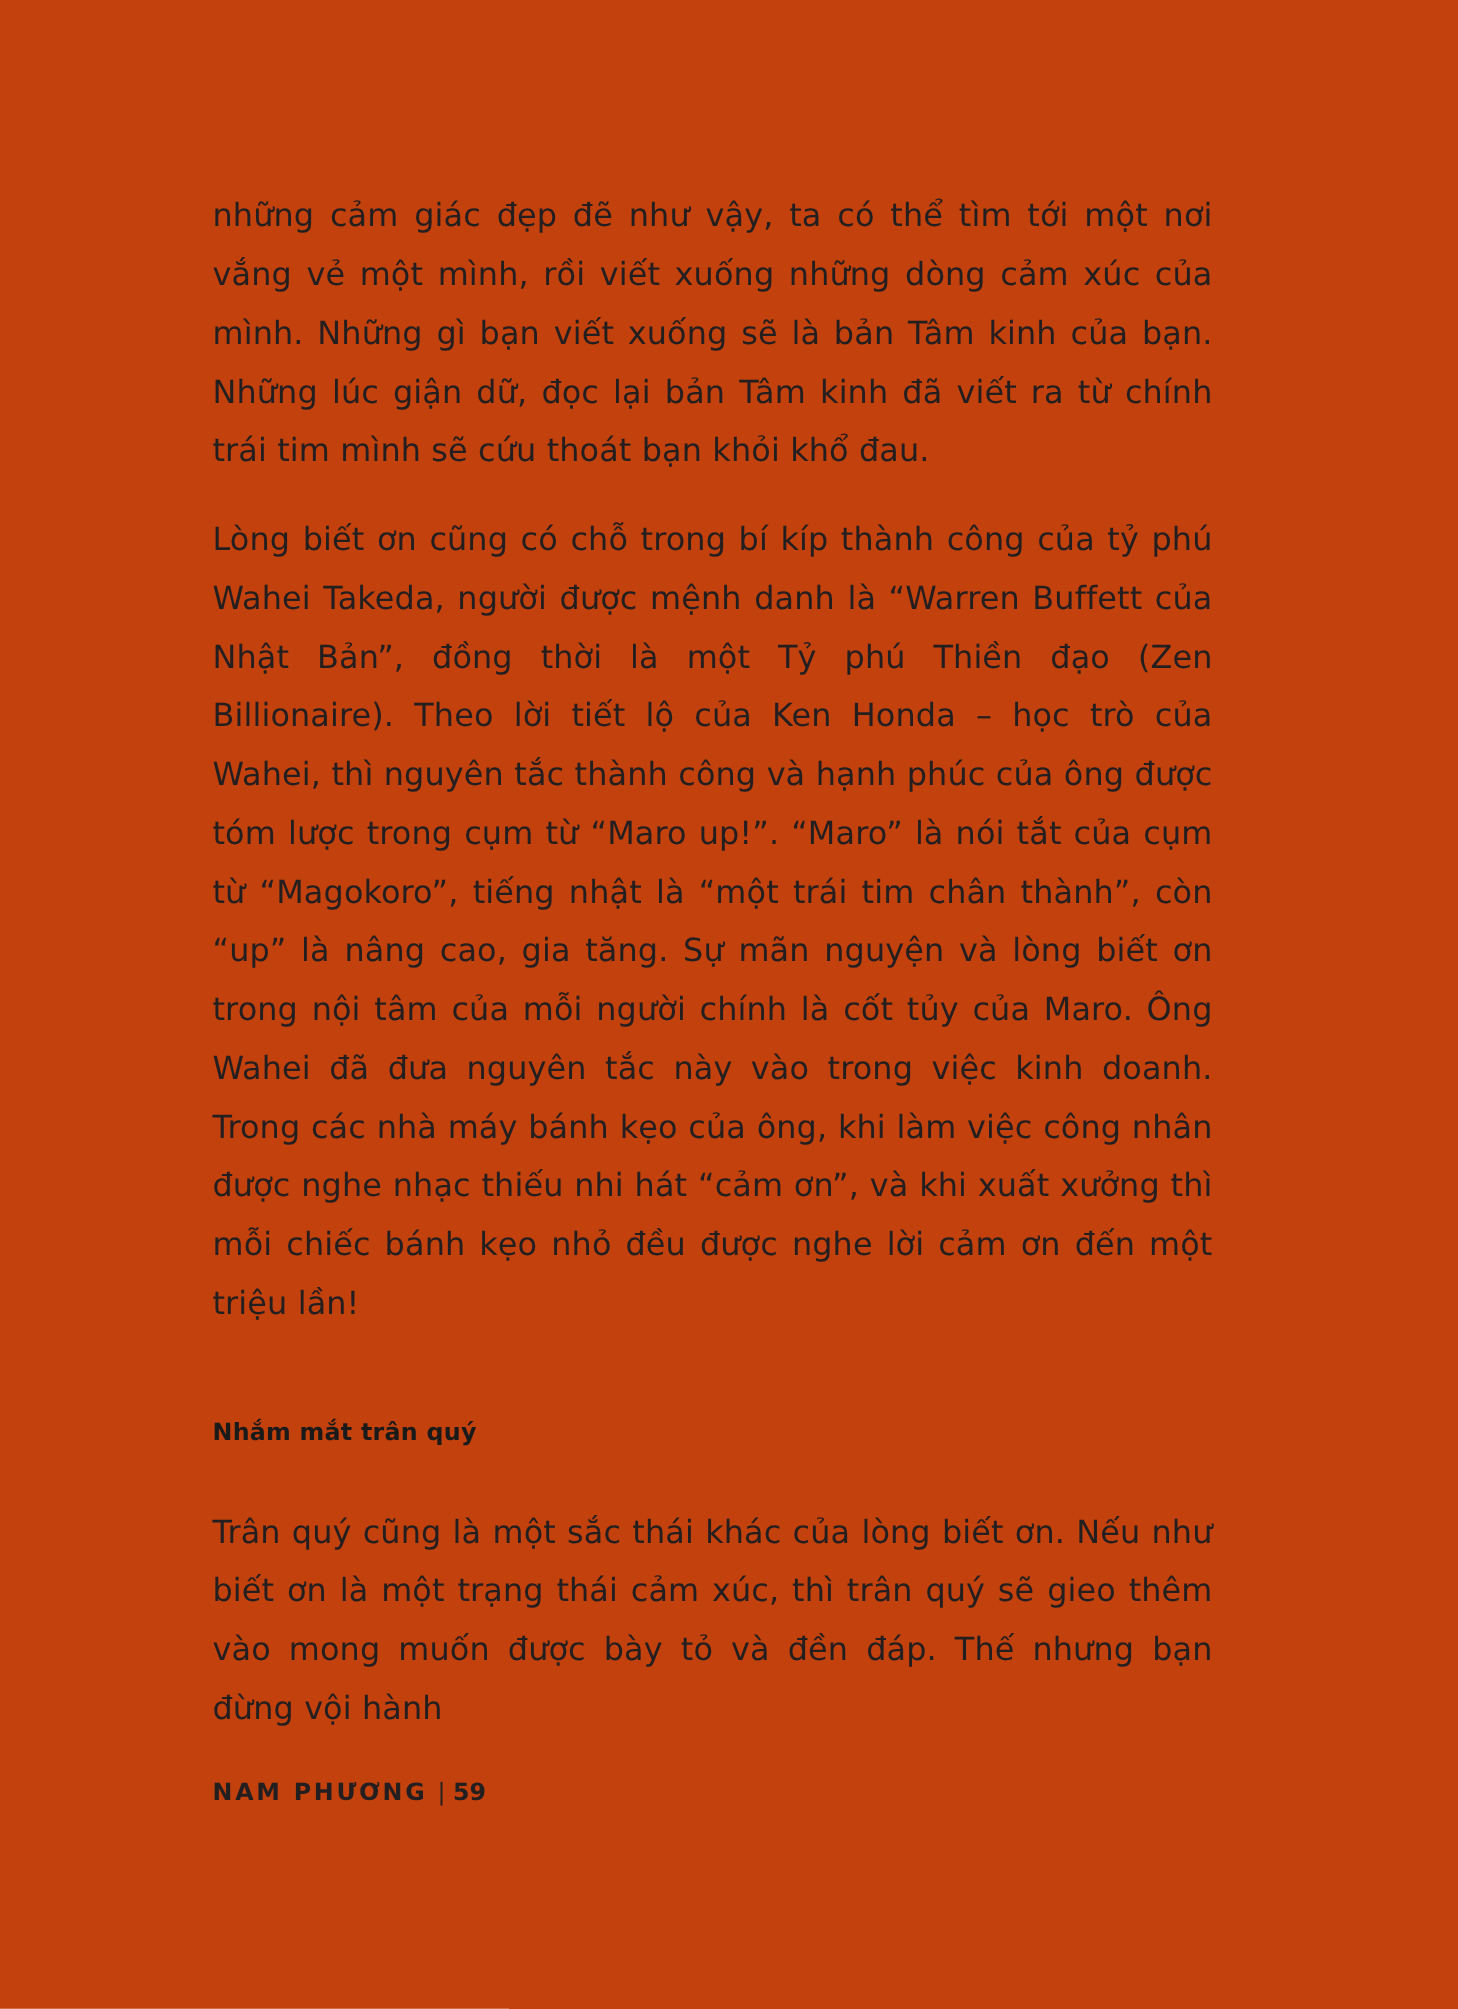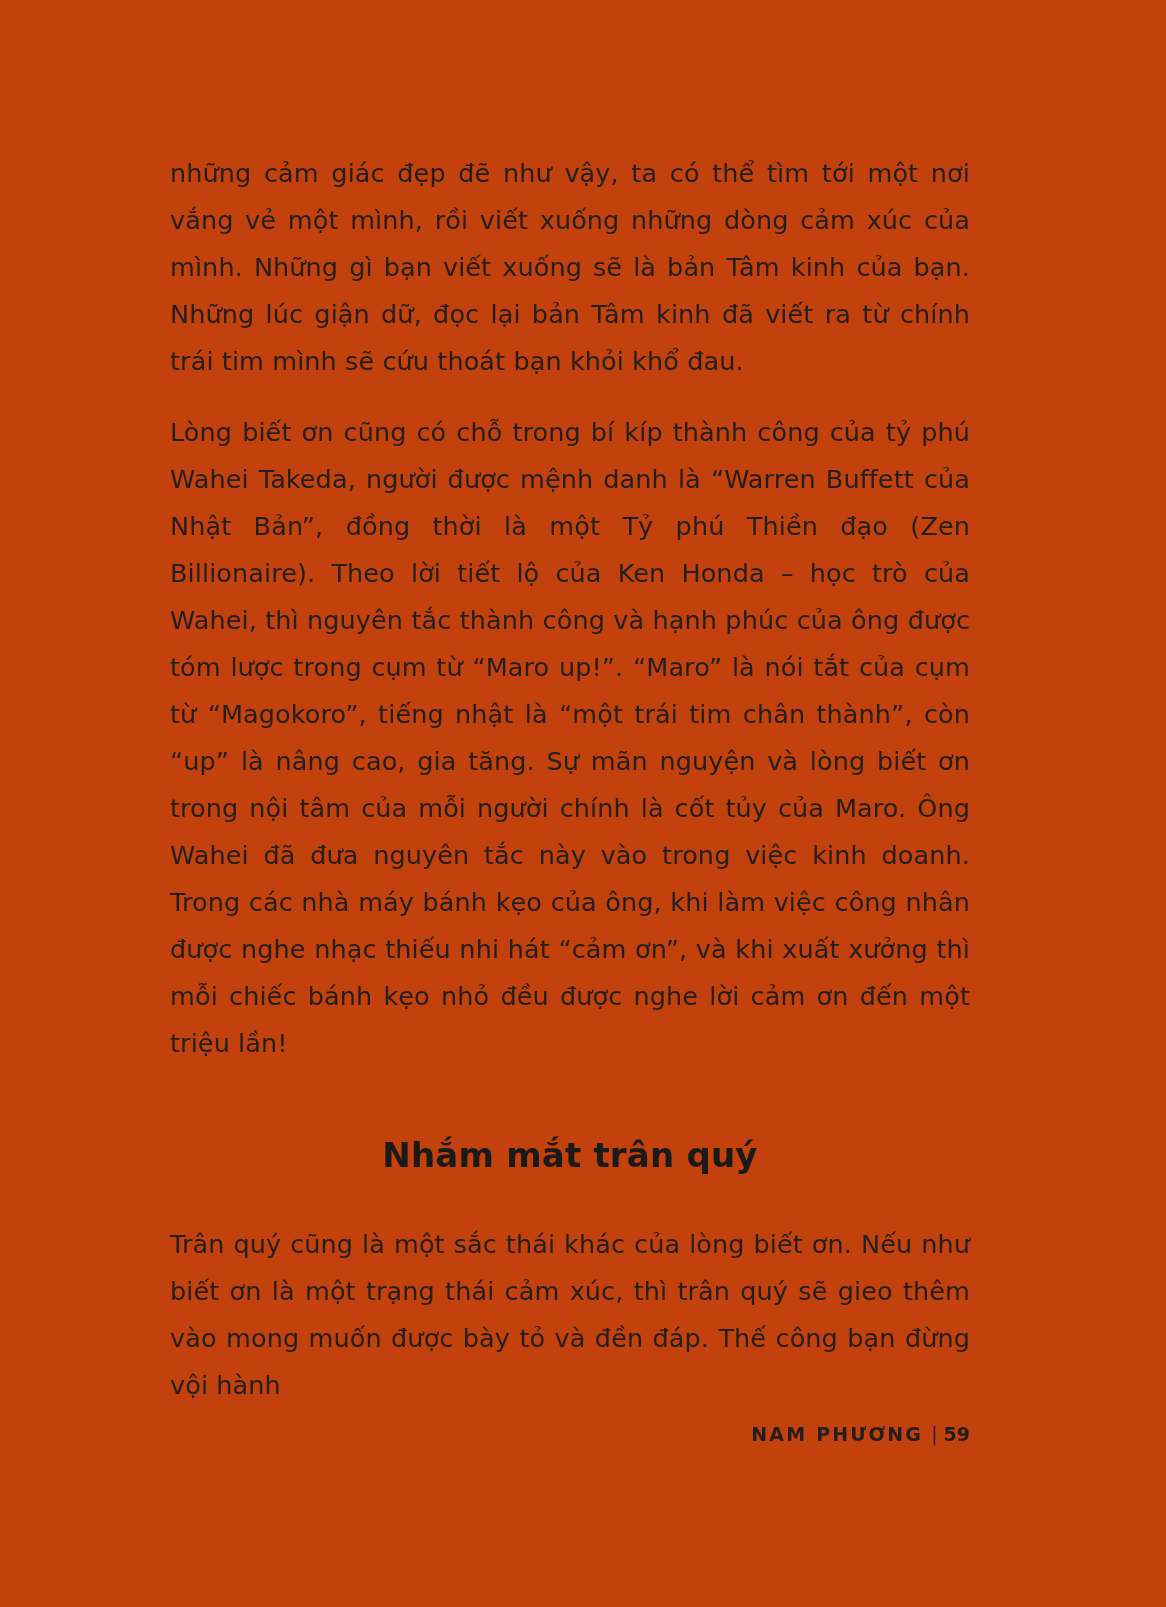--- a/index.html
+++ b/index.html
@@ -38,36 +38,35 @@
     letter-spacing: 0.1px;
     color: #231f20;
     font-weight: 400;
   }
   p.para.last {
     margin-bottom: 0;
   }
   .heading {
     margin: 0;
     padding: 0;
-    text-align: center;
-    font-size: 34px;
+    text-align: left;
+    font-size: 19px;
     font-weight: bold;
     color: #1a1a1a;
     letter-spacing: 0.2px;
   }
   .heading-wrap {
     margin-top: 68px;
     margin-bottom: 46px;
   }
   .footer {
     position: absolute;
     left: 170px;
     top: 1423px;
     width: 800px;
-    text-align: right;
     font-size: 19px;
     letter-spacing: 2.2px;
     color: #231f20;
     font-weight: bold;
   }
   .footer .sep {
     display: inline-block;
     margin: 0 6px 0 8px;
     font-weight: normal;
     letter-spacing: 0;
@@ -85,21 +84,21 @@
 
     <p class="para">những cảm giác đẹp đẽ như vậy, ta có thể tìm tới một nơi vắng vẻ một mình, rồi viết xuống những dòng cảm xúc của mình. Những gì bạn viết xuống sẽ là bản Tâm kinh của bạn. Những lúc giận dữ, đọc lại bản Tâm kinh đã viết ra từ chính trái tim mình sẽ cứu thoát bạn khỏi khổ đau.</p>
 
     <p class="para">Lòng biết ơn cũng có chỗ trong bí kíp thành công của tỷ phú Wahei Takeda, người được mệnh danh là “Warren Buffett của Nhật Bản”, đồng thời là một Tỷ phú Thiền đạo (Zen Billionaire). Theo lời tiết lộ của Ken Honda – học trò của Wahei, thì nguyên tắc thành công và hạnh phúc của ông được tóm lược trong cụm từ “Maro up!”. “Maro” là nói tắt của cụm từ “Magokoro”, tiếng nhật là “một trái tim chân thành”, còn “up” là nâng cao, gia tăng. Sự mãn nguyện và lòng biết ơn trong nội tâm của mỗi người chính là cốt tủy của Maro. Ông Wahei đã đưa nguyên tắc này vào trong việc kinh doanh. Trong các nhà máy bánh kẹo của ông, khi làm việc công nhân được nghe nhạc thiếu nhi hát “cảm ơn”, và khi xuất xưởng thì mỗi chiếc bánh kẹo nhỏ đều được nghe lời cảm ơn đến một triệu lần!</p>
 
     <div class="heading-wrap">
       <h2 class="heading">Nhắm mắt trân quý</h2>
     </div>
 
 
-    <p class="para last">Trân quý cũng là một sắc thái khác của lòng biết ơn. Nếu như biết ơn là một trạng thái cảm xúc, thì trân quý sẽ gieo thêm vào mong muốn được bày tỏ và đền đáp. Thế công bạn đừng vội hành</p>
+    <p class="para last">Trân quý cũng là một sắc thái khác của lòng biết ơn. Nếu như biết ơn là một trạng thái cảm xúc, thì trân quý sẽ gieo thêm vào mong muốn được bày tỏ và đền đáp. Thế nhưng bạn đừng vội hành</p>
 
   </div>
 
   <div class="footer">
     <span>NAM PHƯƠNG</span><span class="sep">|</span><span class="pagenum">59</span>
   </div>
 
 </div>
 
 </body></html>

